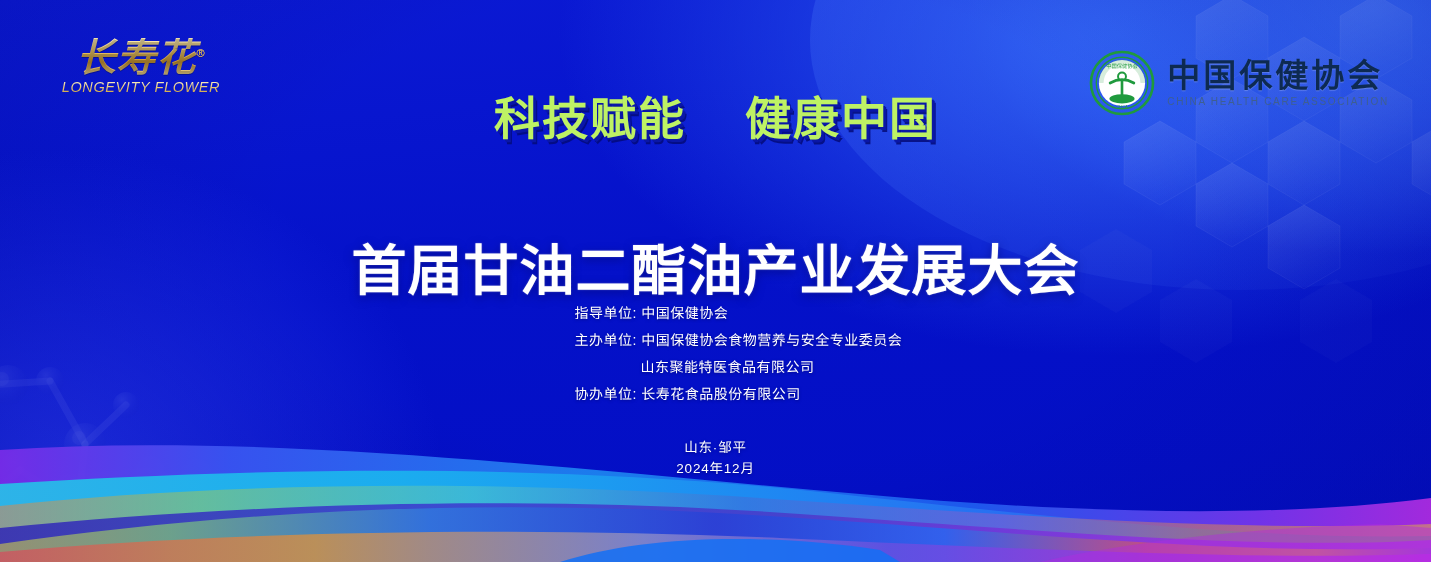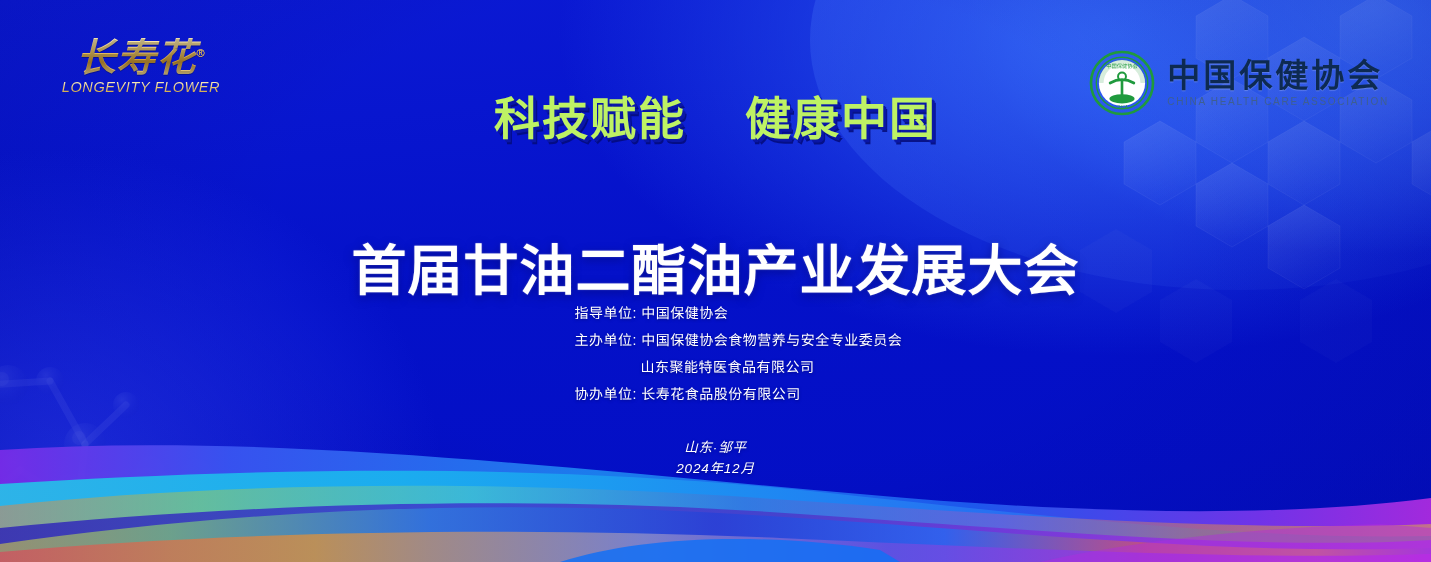--- a/index.html
+++ b/index.html
@@ -178,21 +178,20 @@
     top: 437px;
     left: 0;
     right: 0;
     text-align: center;
     color: #ffffff;
     font-size: 13.5px;
     line-height: 21px;
     letter-spacing: 0.8px;
     text-shadow: 0 1px 3px rgba(0,5,90,0.6);
     user-select: none;
-    font-style: italic;
   }
 
   
   .waves {
     position: absolute;
     left: 0;
     bottom: 0;
     width: 1431px;
     height: 130px;
   }

